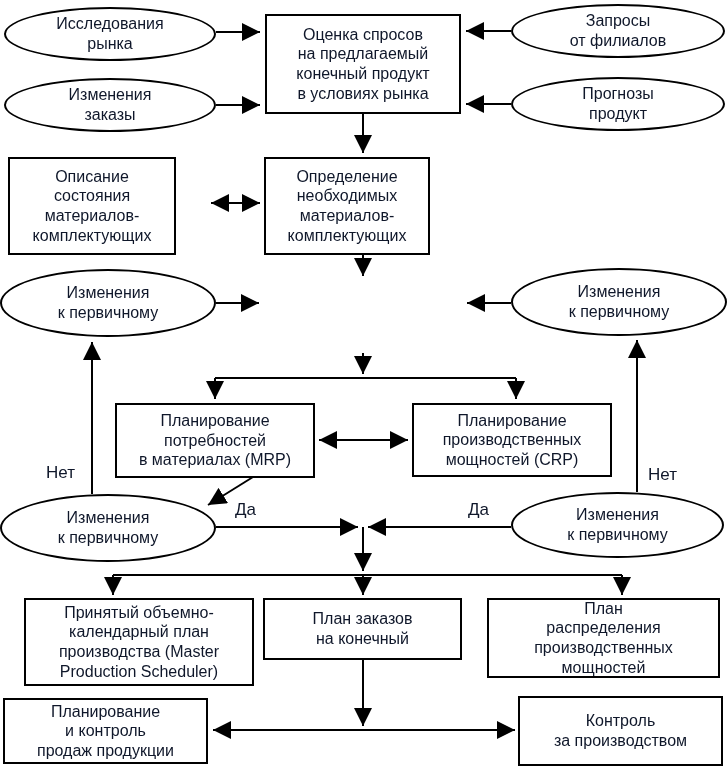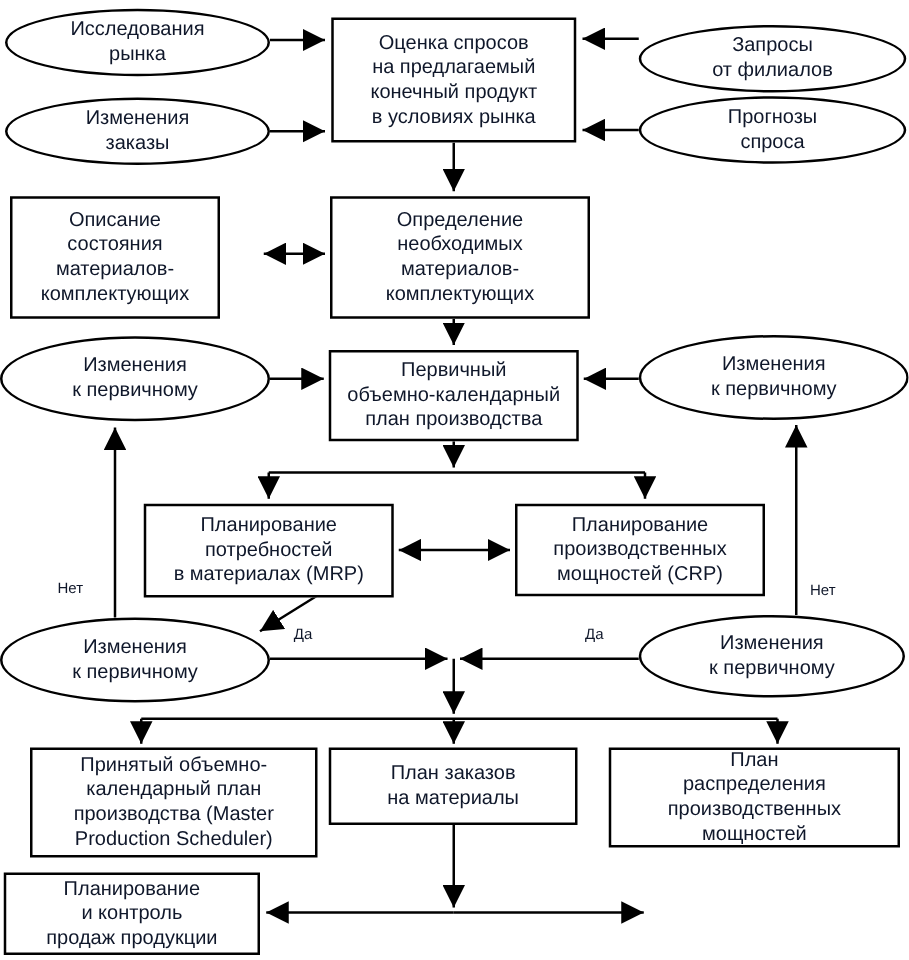--- a/index.html
+++ b/index.html
@@ -22,21 +22,21 @@
     background:#ffffff;
     border:2px solid #000;
     box-sizing:border-box;
     font-size:16px;line-height:1.22;
   }
   .node .lbl{white-space:pre-line;display:block;padding:1px 2px;}
   .rect{border-radius:0;}
   .ellipse{border-radius:50%;}
   .edge-label{
     position:absolute;
-    font-size:12px;
+    font-size:17px;
     line-height:1;
     background:transparent;
   }
 </style>
 </head>
 <body>
 
 <div class="canvas">
 
   <svg class="connectors" viewBox="0 0 727 768" xmlns="http://www.w3.org/2000/svg">
@@ -81,50 +81,45 @@
   <div class="node ellipse" style="left:4px;top:78px;width:212px;height:54px">
     <span class="lbl">Изменения
 заказы</span>
   </div>
   <div class="node rect" style="left:265px;top:14px;width:196px;height:100px">
     <span class="lbl">Оценка спросов
 на предлагаемый
 конечный продукт
 в условиях рынка</span>
   </div>
-  <div class="node ellipse" style="left:511px;top:20px;width:214px;height:54px">
+  <div class="node ellipse" style="left:511px;top:4px;width:214px;height:54px">
     <span class="lbl">Запросы
 от филиалов</span>
   </div>
   <div class="node ellipse" style="left:511px;top:77px;width:214px;height:54px">
     <span class="lbl">Прогнозы
-спроса</span>
+продукт</span>
   </div>
 
   <div class="node rect" style="left:8px;top:157px;width:168px;height:98px">
     <span class="lbl">Описание
 состояния
 материалов-
 комплектующих</span>
   </div>
-  <div class="node rect" style="left:264px;top:157px;width:208px;height:98px">
+  <div class="node rect" style="left:264px;top:157px;width:166px;height:98px">
     <span class="lbl">Определение
 необходимых
 материалов-
 комплектующих</span>
   </div>
 
   <div class="node ellipse" style="left:0px;top:269px;width:216px;height:68px">
     <span class="lbl">Изменения
 к первичному</span>
-  </div>
-  <div class="node rect" style="left:263px;top:280px;width:200px;height:73px">
-    <span class="lbl">Первичный
-объемно-календарный
-план производства</span>
   </div>
   <div class="node ellipse" style="left:511px;top:268px;width:216px;height:68px">
     <span class="lbl">Изменения
 к первичному</span>
   </div>
 
   <div class="node rect" style="left:115px;top:403px;width:200px;height:75px">
     <span class="lbl">Планирование
 потребностей
 в материалах (MRP)</span>
@@ -150,28 +145,32 @@
   <div class="edge-label" style="left:648px;top:466px">Нет</div>
 
   <div class="node rect" style="left:24px;top:598px;width:230px;height:88px">
     <span class="lbl">Принятый объемно-
 календарный план
 производства (Master
 Production Scheduler)</span>
   </div>
   <div class="node rect" style="left:263px;top:598px;width:199px;height:62px">
     <span class="lbl">План заказов
-на материалы</span>
+на конечный</span>
   </div>
   <div class="node rect" style="left:487px;top:598px;width:233px;height:80px">
     <span class="lbl">План
 распределения
 производственных
 мощностей</span>
   </div>
 
   <div class="node rect" style="left:3px;top:698px;width:205px;height:66px">
     <span class="lbl">Планирование
 и контроль
 продаж продукции</span>
   </div>
+  <div class="node rect" style="left:518px;top:696px;width:205px;height:70px">
+    <span class="lbl">Контроль
+за производством</span>
+  </div>
 
 </div>
 
 </body></html>

